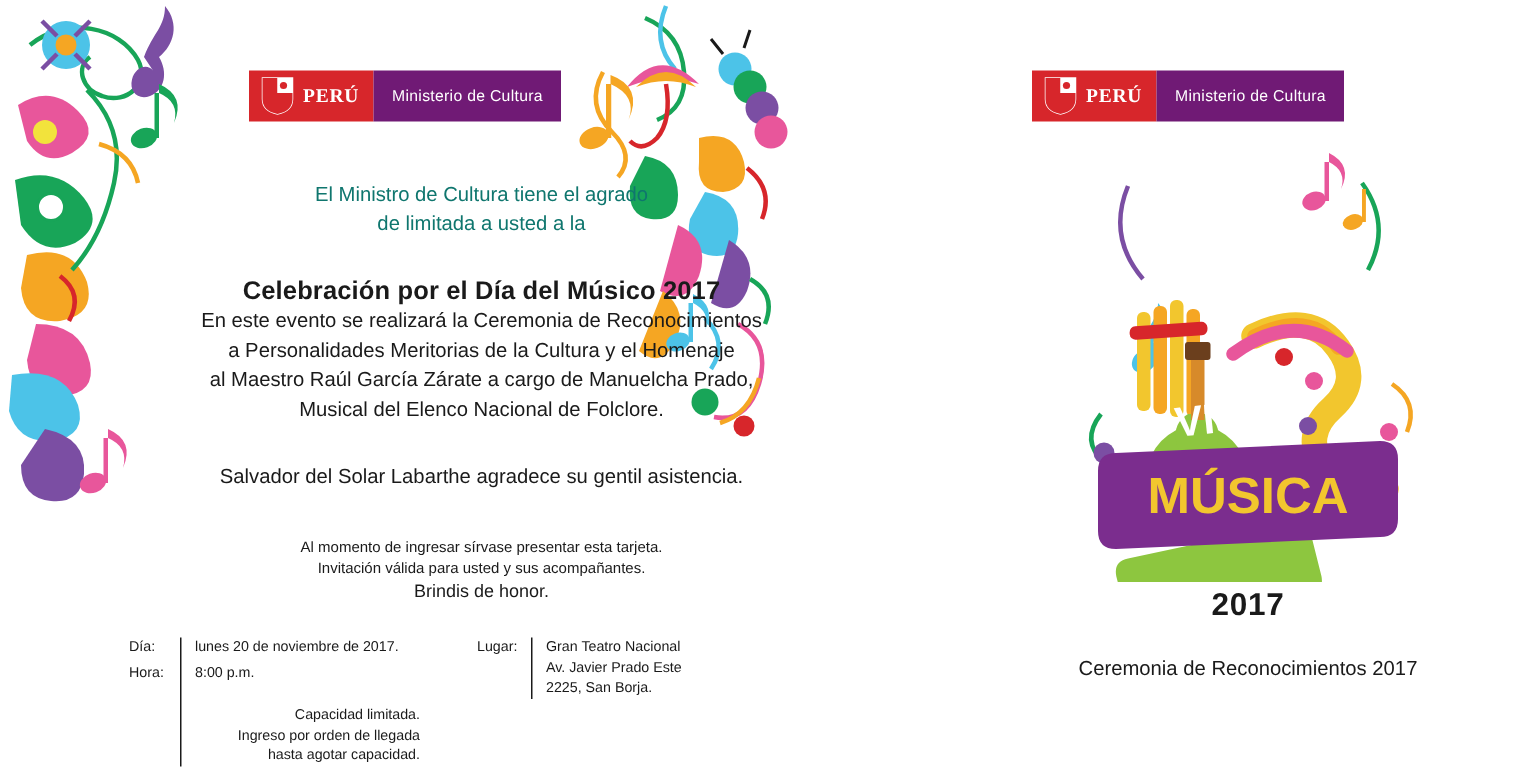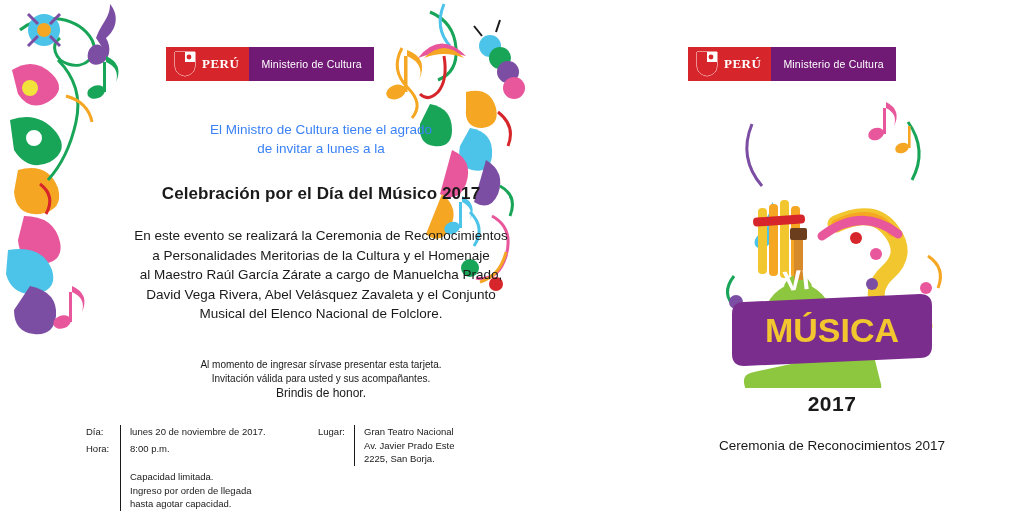--- a/index.html
+++ b/index.html
@@ -36,23 +36,23 @@
   }
 
   
   .left{
     position:absolute;left:0;top:0;width:640px;height:512px;
   }
   .left-logo{position:absolute;left:166px;top:47px;}
   .left-text{
     position:absolute;left:38px;top:120px;width:566px;text-align:center;
   }
-  .line1{font-size:13.5px;line-height:19px;color:#3b82f6;}
+  .line1{font-size:13.5px;line-height:19px;color:#0f766e;}
   .celebration{
-    font-size:17px;font-weight:bold;margin-top:26px;margin-bottom:22px;
+    font-size:17px;font-weight:bold;margin-top:26px;
     letter-spacing:.1px;
   }
   .body-par{font-size:13.5px;line-height:19.5px;}
   .thanks{font-size:13.5px;margin-top:28px;}
   .small-note{font-size:10px;line-height:14px;margin-top:34px;}
   .brindis{font-size:12px;}
 
   
   .details{
     position:absolute;left:86px;top:425px;width:500px;
@@ -60,21 +60,21 @@
   }
   .det-row{display:flex;align-items:flex-start;}
   .det-left-labels{width:34px;text-align:left;}
   .det-left-labels div{height:17px;}
   .vrule{
     width:1px;background:#1a1a1a;align-self:stretch;margin:0 9px 0 0;
   }
   .det-col-1{display:flex;align-items:stretch;}
   .det-values{width:150px;}
   .det-values div.val{height:17px;}
-  .det-cap{margin-top:11px;line-height:13.5px;}
+  .det-cap{margin-top:11px;line-height:13.5px;text-align:right;}
   .det-col-2{display:flex;align-items:flex-start;margin-left:38px;}
   .det-lugar-label{width:36px;text-align:left;}
   .det-address{width:120px;line-height:13.5px;}
 
   
   .right{position:absolute;left:640px;top:0;width:384px;height:512px;}
   .right-logo{position:absolute;left:48px;top:47px;}
   .year{
     position:absolute;left:0;top:392px;width:384px;text-align:center;
     font-size:21px;font-weight:bold;letter-spacing:.5px;
@@ -188,30 +188,30 @@
             </svg>
           </span>
           <span class="peru-word">PERÚ</span>
         </div>
         <div class="logo-dark">Ministerio de Cultura</div>
       </div>
     </div>
 
     <div class="left-text">
       <div class="line1">El Ministro de Cultura tiene el agrado</div>
-      <div class="line1">de invitar a lunes a la</div>
+      <div class="line1">de limitada a usted a la</div>
 
       <div class="celebration">Celebración por el Día del Músico 2017</div>
 
       <div class="body-par">En este evento se realizará la Ceremonia de Reconocimientos</div>
       <div class="body-par">a Personalidades Meritorias de la Cultura y el Homenaje</div>
       <div class="body-par">al Maestro Raúl García Zárate a cargo de Manuelcha Prado,</div>
-      <div class="body-par">David Vega Rivera, Abel Velásquez Zavaleta y el Conjunto</div>
       <div class="body-par">Musical del Elenco Nacional de Folclore.</div>
 
+      <div class="thanks">Salvador del Solar Labarthe agradece su gentil asistencia.</div>
 
       <div class="small-note">Al momento de ingresar sírvase presentar esta tarjeta.</div>
       <div class="small-note" style="margin-top:0">Invitación válida para usted y sus acompañantes.</div>
 
       <div class="brindis">Brindis de honor.</div>
     </div>
 
     <div class="details">
       <div class="det-row">
         <div class="det-col-1">

